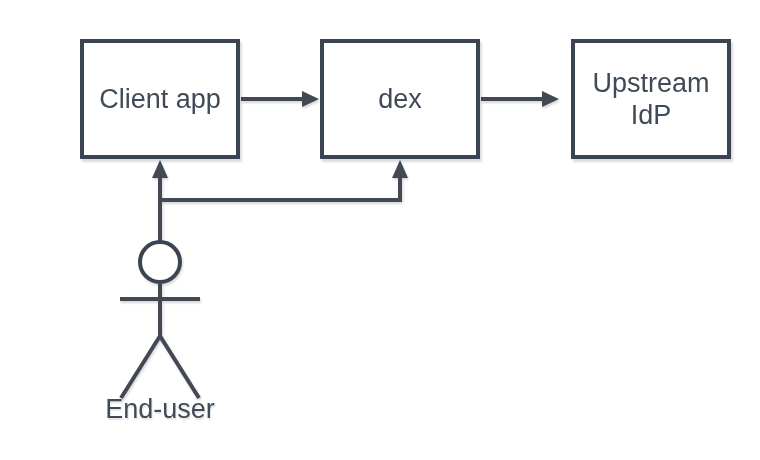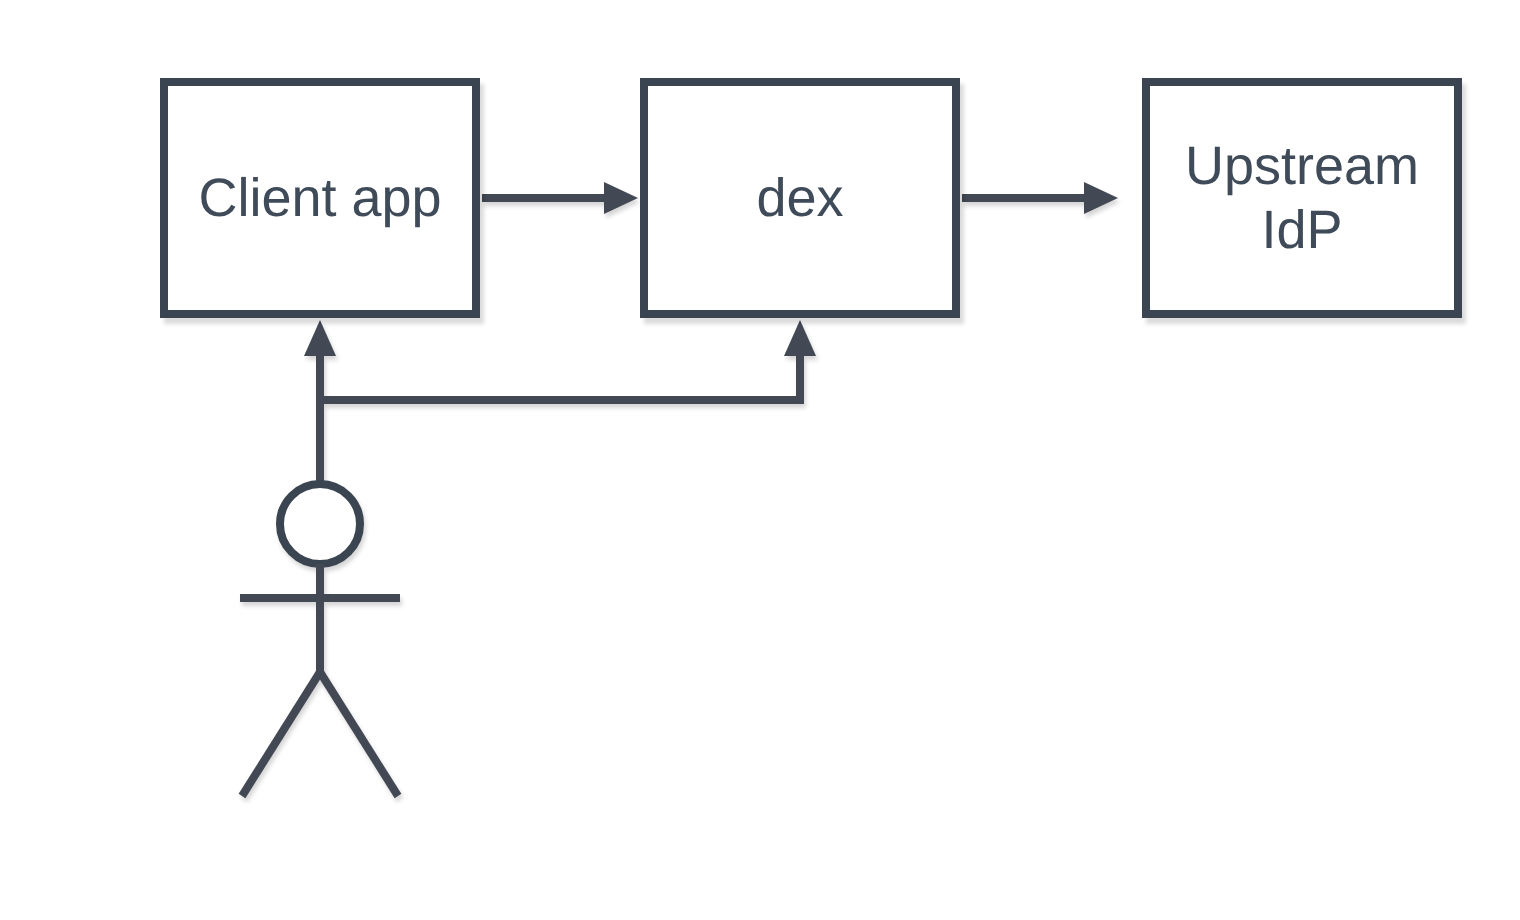--- a/index.html
+++ b/index.html
@@ -115,14 +115,15 @@
   </div>
 
   <div class="node" id="node-dex">
     <span class="node-label">dex</span>
   </div>
 
   <div class="node" id="node-upstream-idp">
     <span class="node-label">Upstream IdP</span>
   </div>
 
+  <div class="actor-label">End-user</div>
 
 </div>
 
 </body></html>

